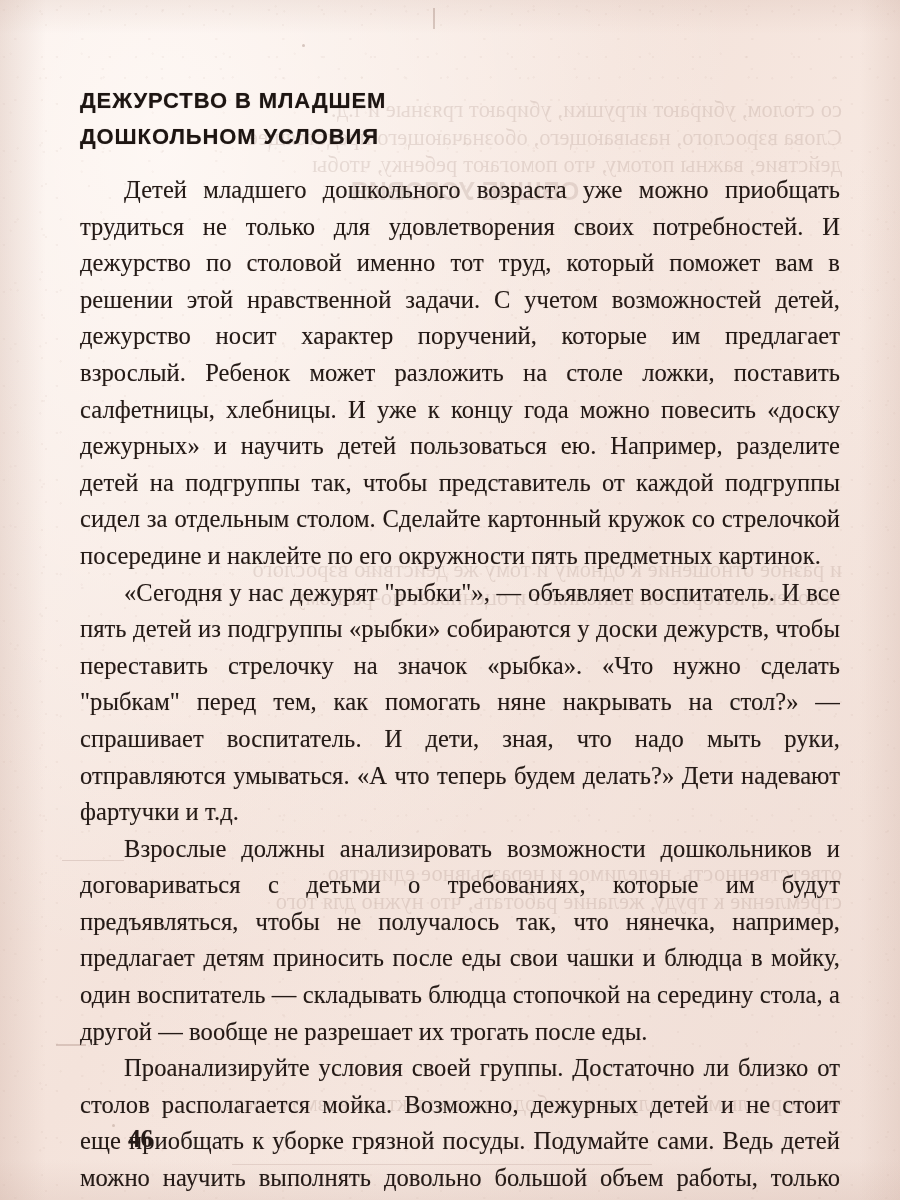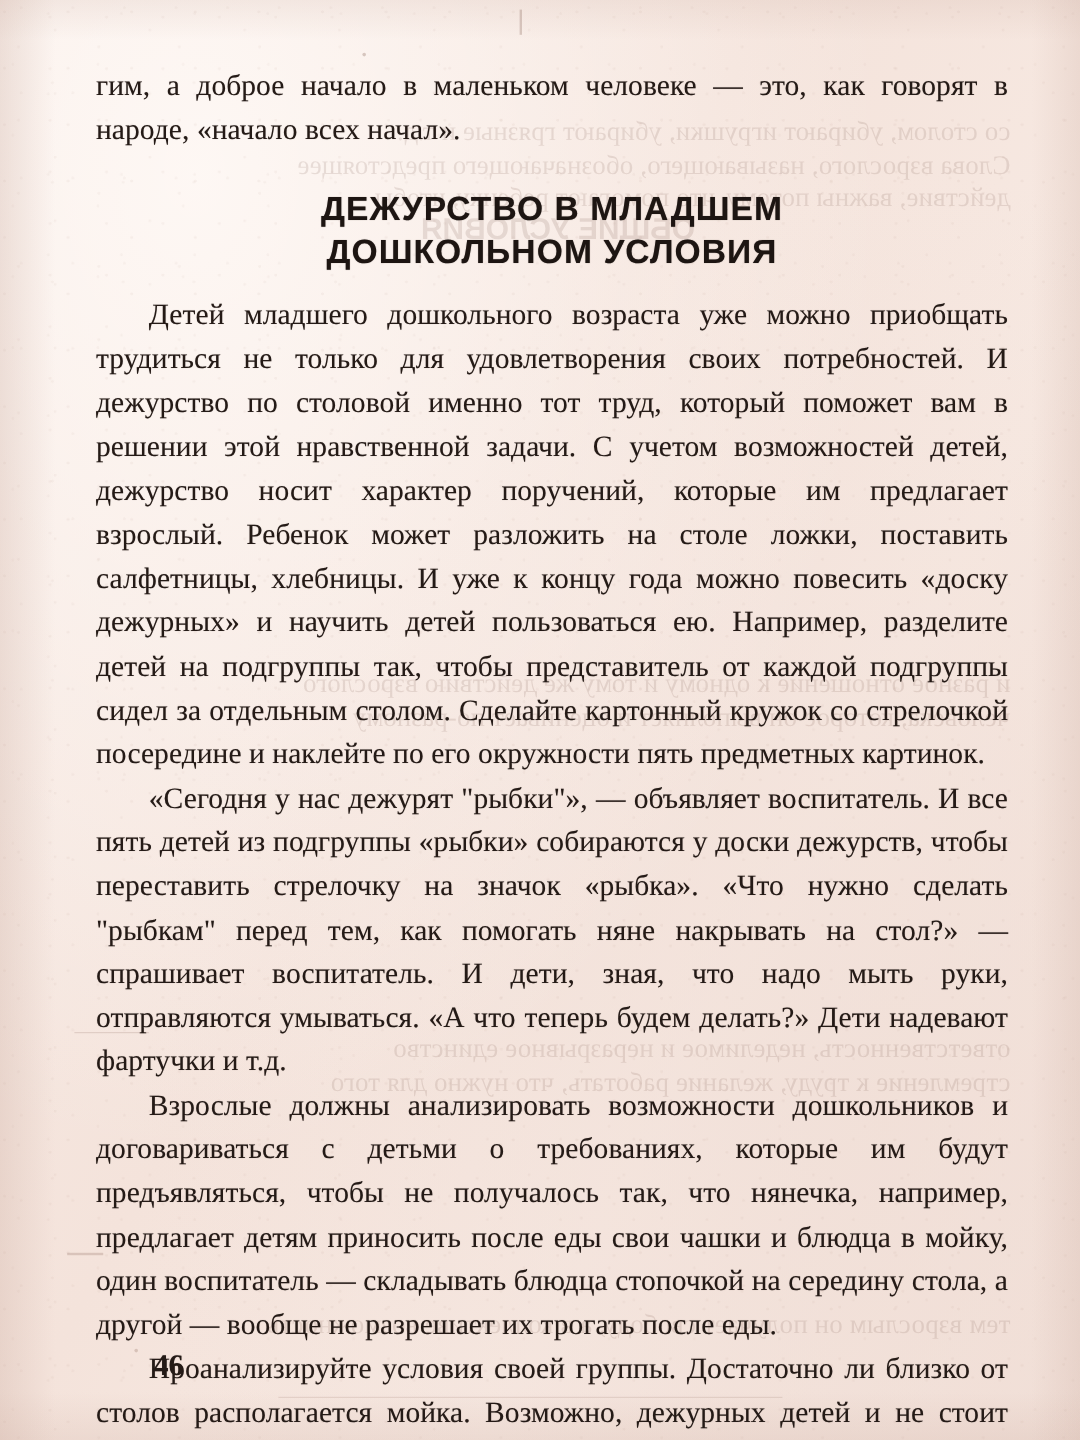--- a/index.html
+++ b/index.html
@@ -122,24 +122,24 @@
     color: #241a16;
     text-shadow: 0 0 0.7px rgba(36,26,22,0.34);
   }
   p.para.cont { text-indent: 0; }
   p.para:last-of-type { text-align-last: left; }
 
   h1.chapter-title {
     margin: 29px 0 17px 0;
     font-family: "Liberation Sans", "DejaVu Sans", sans-serif;
     font-weight: 700;
-    font-size: 28px;
+    font-size: 22px;
     line-height: 36px;
     letter-spacing: 0.9px;
-    text-align: center;
+    text-align: left;
     color: #1d1512;
     text-shadow: 0 0 0.8px rgba(29,21,18,0.5);
   }
   h1.chapter-title .tl { display: block; }
 
   .folio {
     position: absolute;
     left: 84px;
     top: 1124px;
     font-size: 25px;
@@ -170,21 +170,20 @@
 
   <div class="mark mark-tick-top"></div>
   <div class="mark mark-dot-a"></div>
   <div class="mark mark-dot-b"></div>
   <div class="mark mark-hair"></div>
   <div class="mark mark-hair2"></div>
   <div class="mark mark-hair3"></div>
 
   <div class="text-block">
 
-    <p class="para cont">гим, а доброе начало в маленьком человеке — это, как говорят в народе, «начало всех начал».</p>
 
     <h1 class="chapter-title">
       <span class="tl">ДЕЖУРСТВО В МЛАДШЕМ</span>
       <span class="tl">ДОШКОЛЬНОМ УСЛОВИЯ</span>
     </h1>
 
     <p class="para">Детей младшего дошкольного возраста уже можно приобщать трудиться не только для удовлетворения своих потребностей. И дежурство по столовой именно тот труд, который поможет вам в решении этой нравственной задачи. С учетом возможностей детей, дежурство носит характер поручений, которые им предлагает взрослый. Ребенок может разложить на столе ложки, поставить салфетницы, хлебницы. И уже к концу года можно повесить «доску дежурных» и научить детей пользоваться ею. Например, разделите детей на подгруппы так, чтобы представитель от каждой подгруппы сидел за отдельным столом. Сделайте картонный кружок со стрелочкой посередине и наклейте по его окружности пять предметных картинок.</p>
     <p class="para">«Сегодня у нас дежурят "рыбки"», — объявляет воспитатель. И все пять детей из подгруппы «рыбки» собираются у доски дежурств, чтобы переставить стрелочку на значок «рыбка». «Что нужно сделать "рыбкам" перед тем, как помогать няне накрывать на стол?» — спрашивает воспитатель. И дети, зная, что надо мыть руки, отправляются умываться. «А что теперь будем делать?» Дети надевают фартучки и т.д.</p>
     <p class="para">Взрослые должны анализировать возможности дошкольников и договариваться с детьми о требованиях, которые им будут предъявляться, чтобы не получалось так, что нянечка, например, предлагает детям приносить после еды свои чашки и блюдца в мойку, один воспитатель — складывать блюдца стопочкой на середину стола, а другой — вообще не разрешает их трогать после еды.</p>
     <p class="para">Проанализируйте условия своей группы. Достаточно ли близко от столов располагается мойка. Возможно, дежурных детей и не стоит еще приобщать к уборке грязной посуды. Подумайте сами. Ведь детей можно научить выполнять довольно большой объем работы, только надо ли это делать сейчас? Полагаем, что для них важнее увидеть в этом труде привлекательные стороны. Им нравится наряжаться в краси-</p>

